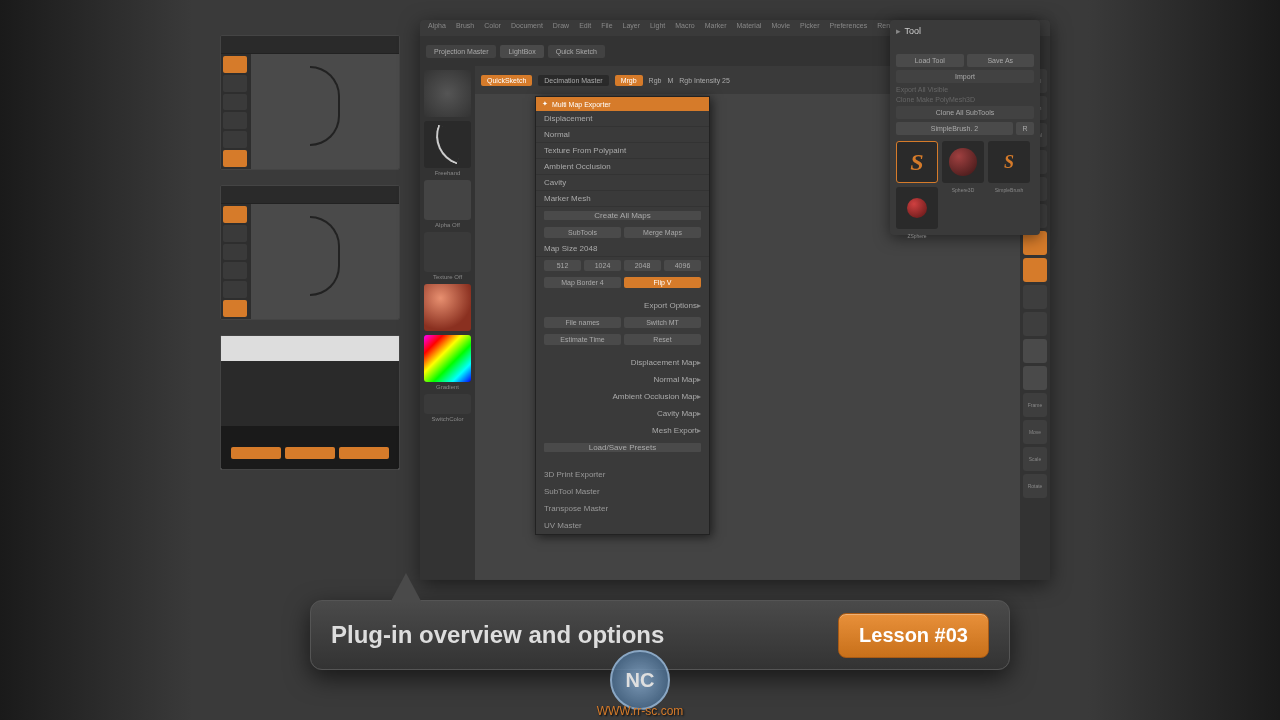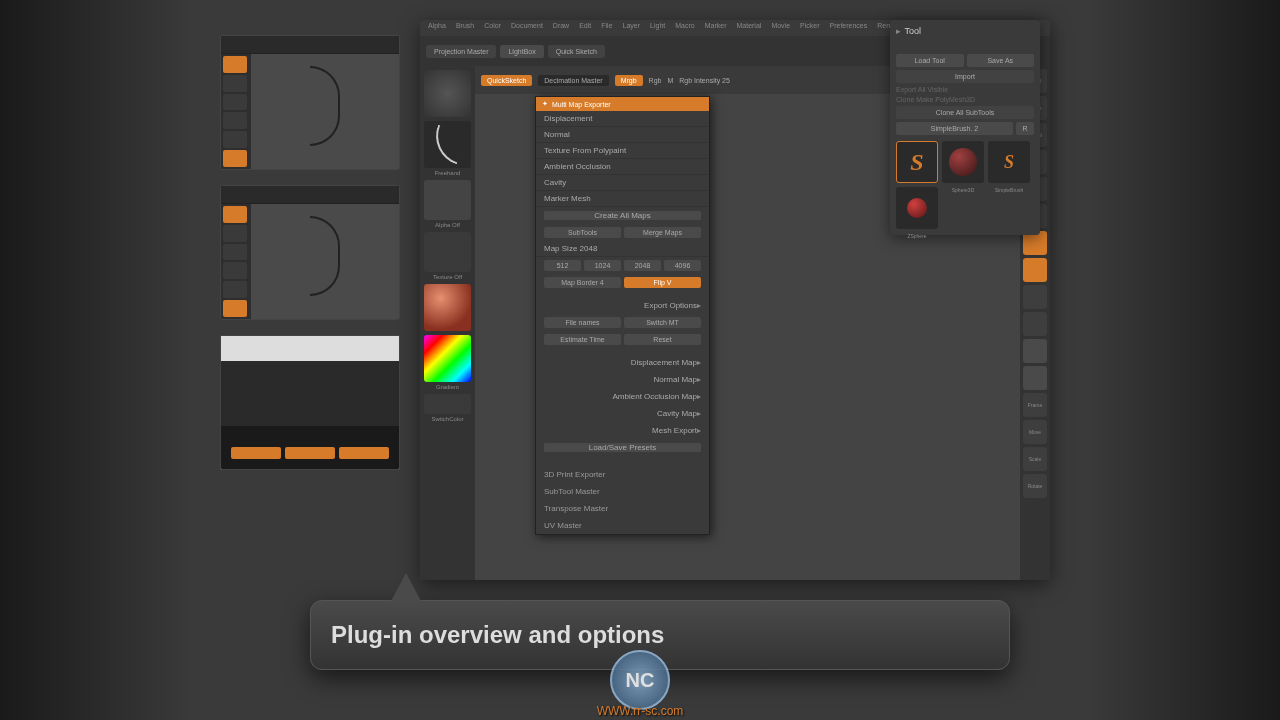--- a/index.html
+++ b/index.html
@@ -316,18 +316,19 @@
           <div class="red-dot"></div>
           <div class="tp-tool-label">ZSphere</div>
         </div>
     </div>
   </div>
 </div>
 
 <div class="caption-bar">
   <div class="caption-pointer"></div>
   <div class="caption-text">Plug-in overview and options</div>
+  <div class="lesson-badge">Lesson #03</div>
 </div>
 
 <div class="watermark">
   <div class="wm-logo">NC</div>
 </div>
 <div class="wm-url">WWW.rr-sc.com</div>
 
 </body></html>

